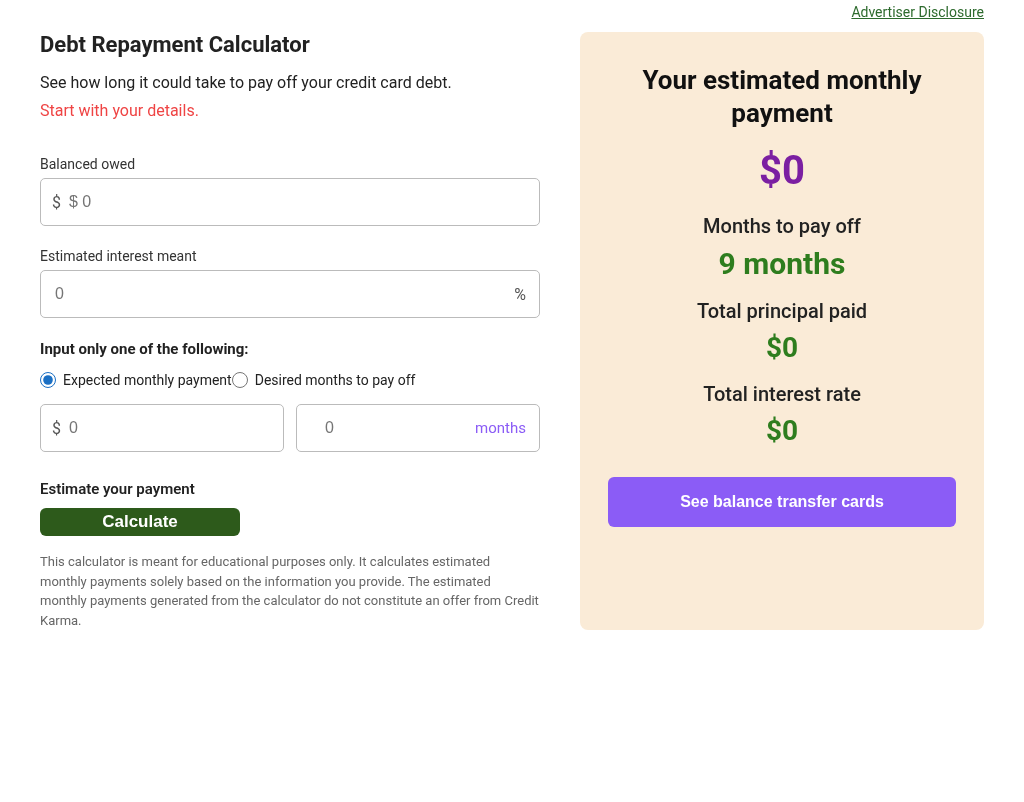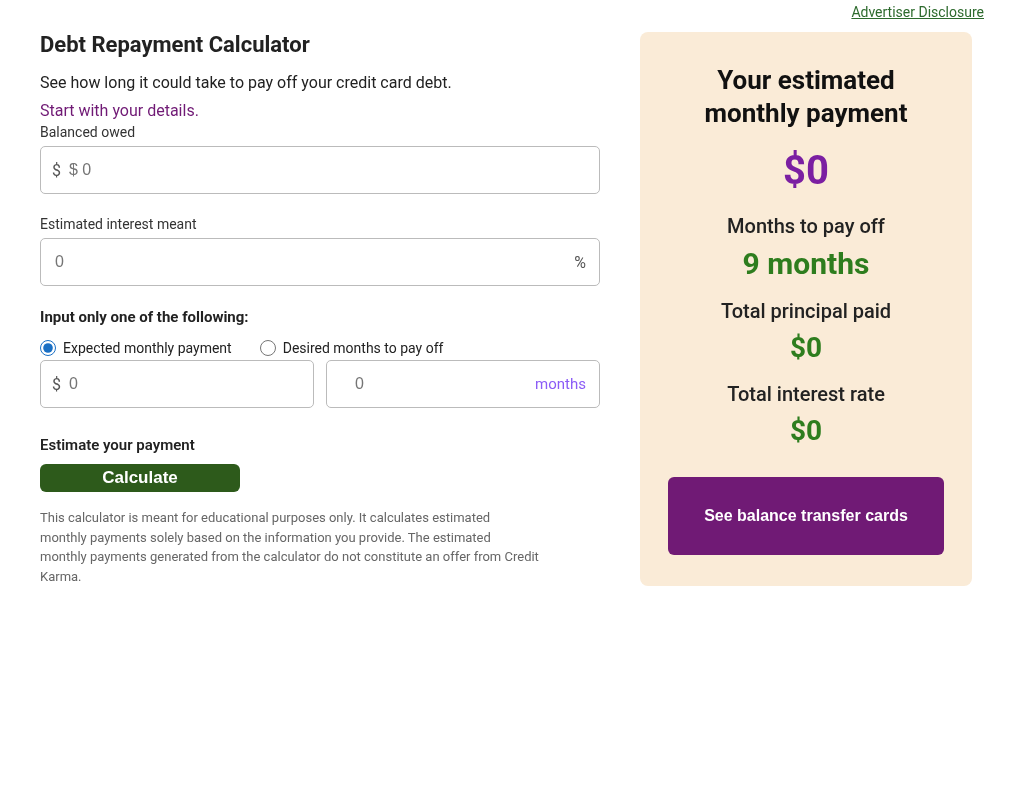--- a/index.html
+++ b/index.html
@@ -16,21 +16,21 @@
       max-width: 980px;
       margin: 0 auto;
       position: relative;
     }
     .left-panel {
       flex: 1;
       min-width: 0;
       max-width: 560px;
     }
     .right-panel {
-      width: 332px;
+      width: 404px;
       flex-shrink: 0;
       background: #faebd7;
       border-radius: 8px;
       padding: 32px 28px 28px;
       display: flex;
       flex-direction: column;
       align-items: center;
       gap: 4px;
     }
     .advertiser-disclosure {
@@ -49,22 +49,22 @@
       margin-bottom: 14px;
     }
     .subtitle {
       font-size: 16px;
       line-height: 1.5;
       margin-bottom: 6px;
       color: #222;
     }
     .start-text {
       font-size: 16px;
-      margin-bottom: 4px;
-      color: #701a75;
+      margin-bottom: 36px;
+      color: #ef4444;
     }
     .field-label {
       font-size: 14px;
       color: #333;
       margin-bottom: 6px;
     }
     .input-wrapper {
       position: relative;
       margin-bottom: 22px;
     }
@@ -97,22 +97,21 @@
     .rate-input {
       padding-right: 36px;
     }
     .section-label {
       font-size: 15px;
       font-weight: 700;
       margin-bottom: 14px;
     }
     .radio-group {
       display: flex;
-      gap: 28px;
-      margin-bottom: 4px;
+      margin-bottom: 16px;
       align-items: center;
     }
     .radio-item {
       display: flex;
       align-items: center;
       gap: 7px;
       font-size: 14px;
       cursor: pointer;
     }
     input[type="radio"] {
@@ -205,25 +204,25 @@
       text-align: center;
     }
     .result-row-value-dark {
       font-size: 28px;
       font-weight: 700;
       color: #2e7d1e;
       margin-bottom: 14px;
       text-align: center;
     }
     .see-cards-btn {
-      background: #701a75;
+      background: #8b5cf6;
       color: #fff;
       border: none;
       border-radius: 6px;
-      padding: 30px 0;
+      padding: 16px 0;
       font-size: 16px;
       font-weight: 600;
       cursor: pointer;
       width: 100%;
       margin-top: 12px;
     }
   </style>
 </head>
 <body>
 

